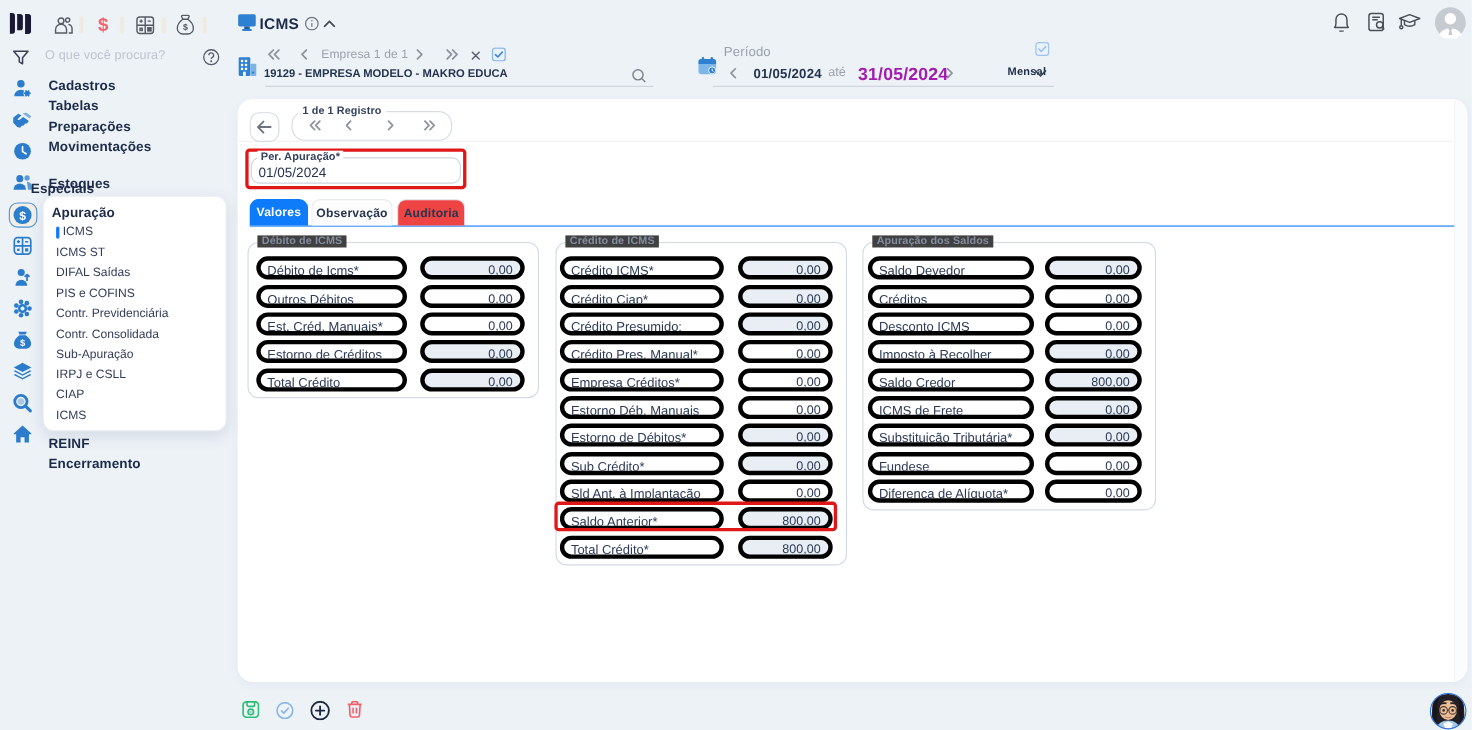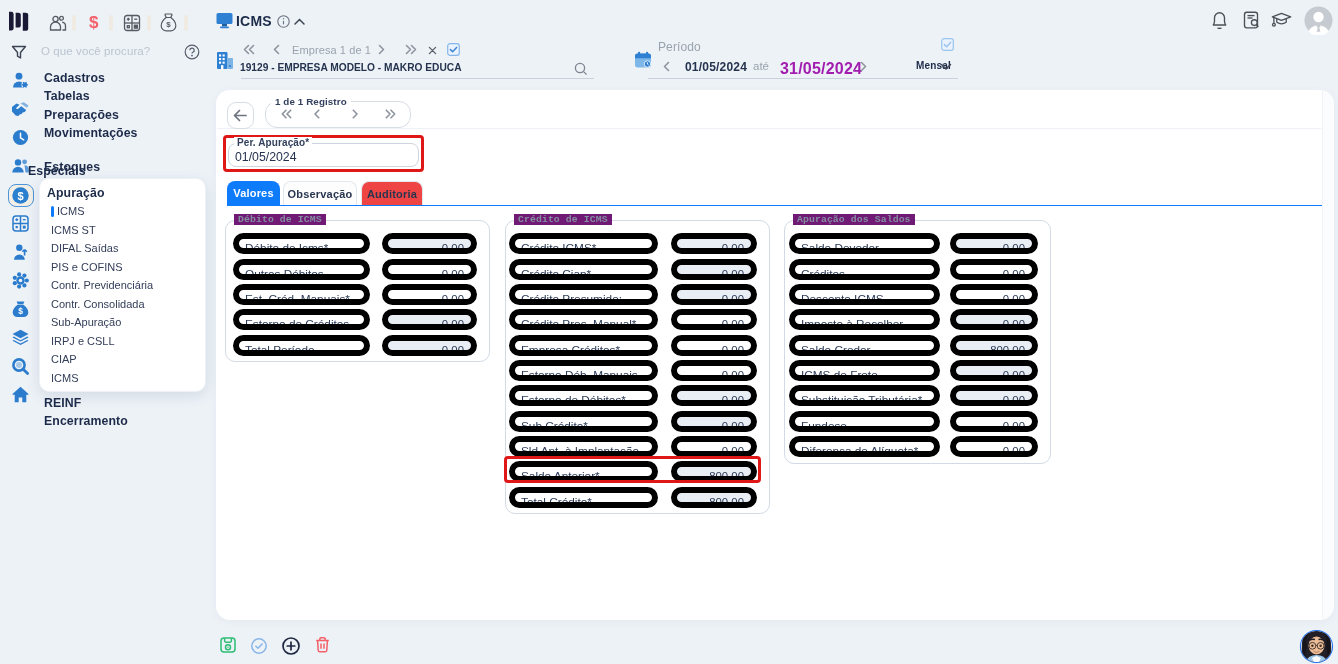--- a/index.html
+++ b/index.html
@@ -1,25 +1,25 @@
 <!DOCTYPE html>
 <html lang="pt-br"><head><meta charset="utf-8">
 <style>
 *{margin:0;padding:0;box-sizing:border-box;}
 html,body{width:1338px;height:664px;overflow:hidden;}
 body{font-family:"Liberation Sans",sans-serif;background:#edf2f7;position:relative;color:#24324e;}
 .abs{position:absolute;}
 .b{font-weight:bold;}
 svg{display:block;}
-.pill{position:absolute;height:21px;border:6px solid #000000;border-radius:10.5px;background:#fff;
+.pill{position:absolute;height:21px;border:4px solid #000000;border-radius:10.5px;background:#fff;
  font-size:11.8px;color:#2c3b57;line-height:19.5px;padding:0 6px;white-space:nowrap;overflow:hidden;}
 .pv{text-align:right;font-size:11.4px;padding:0 7px;}
 .gray{background:#e9eef4;}
 .fs{position:absolute;border:1px solid #d2dbe5;border-radius:10px;background:#fff;}
-.leg{position:absolute;top:-7px;left:8px;background:#701a75;padding:0 4px;font-weight:bold;font-size:9.8px;color:#848ea1;letter-spacing:.1px;white-space:nowrap;font-family:Liberation Mono, monospace;}
+.leg{position:absolute;top:-7px;left:8px;background:#404040;padding:0 4px;font-weight:bold;font-size:9.8px;color:#848ea1;letter-spacing:.1px;white-space:nowrap;}
 .mi{position:absolute;font-weight:bold;font-size:12.3px;color:#1d2b4a;letter-spacing:.1px;white-space:nowrap;}
 .si{position:absolute;font-size:11px;color:#323d58;white-space:nowrap;}
 .chev{stroke:#8d949e;stroke-width:1.6;fill:none;stroke-linecap:round;stroke-linejoin:round;}
 .redbox{position:absolute;border:3px solid #e01717;border-radius:4px;}
 </style></head><body>
 <svg class="abs" style="left:8px;top:10px" width="24" height="24" viewBox="0 0 24 24">
 <path d="M1 1.8 h2.2 q2.4 0 2.4 2.4 v14 q0 2.4 -2.4 2.4 H1 Z" fill="#191936"></path>
 <path d="M7.6 2.8 h2.6 q2.6 0 2.6 2.4 v10 q0 2.4 -2.6 2.4 H7.6 Z" fill="#191936"></path>
 <path d="M14.8 2.8 h2.8 q2.6 0 2.6 2.4 v13.2 q0 2.4 -2.6 2.4 h-2.8 Z" fill="#191936"></path>
 </svg>
@@ -310,21 +310,21 @@
     <div class="leg">Débito de ICMS</div>
   </div>
 <div class="pill" style="left:233px;top:233.3px;width:137px">Débito de Icms*</div>
 <div class="pill pv gray" style="left:382px;top:233.3px;width:95px">0,00</div>
 <div class="pill" style="left:233px;top:258.6px;width:137px">Outros Débitos</div>
 <div class="pill pv" style="left:382px;top:258.6px;width:95px">0,00</div>
 <div class="pill" style="left:233px;top:284.0px;width:137px">Est. Créd. Manuais*</div>
 <div class="pill pv" style="left:382px;top:284.0px;width:95px">0,00</div>
 <div class="pill" style="left:233px;top:309.3px;width:137px">Estorno de Créditos</div>
 <div class="pill pv gray" style="left:382px;top:309.3px;width:95px">0,00</div>
-<div class="pill" style="left:233px;top:334.6px;width:137px">Total Período</div>
+<div class="pill" style="left:233px;top:334.6px;width:137px">Total Crédito</div>
 <div class="pill pv gray" style="left:382px;top:334.6px;width:95px">0,00</div>
 <div class="fs" style="left:505px;top:220px;width:265px;height:293.5px">
     <div class="leg">Crédito de ICMS</div>
   </div>
 <div class="pill" style="left:509px;top:233.3px;width:149px">Crédito ICMS*</div>
 <div class="pill pv gray" style="left:671px;top:233.3px;width:86px">0,00</div>
 <div class="pill" style="left:509px;top:258.6px;width:149px">Crédito Ciap*</div>
 <div class="pill pv gray" style="left:671px;top:258.6px;width:86px">0,00</div>
 <div class="pill" style="left:509px;top:284.0px;width:149px">Crédito Presumido:</div>
 <div class="pill pv gray" style="left:671px;top:284.0px;width:86px">0,00</div>

